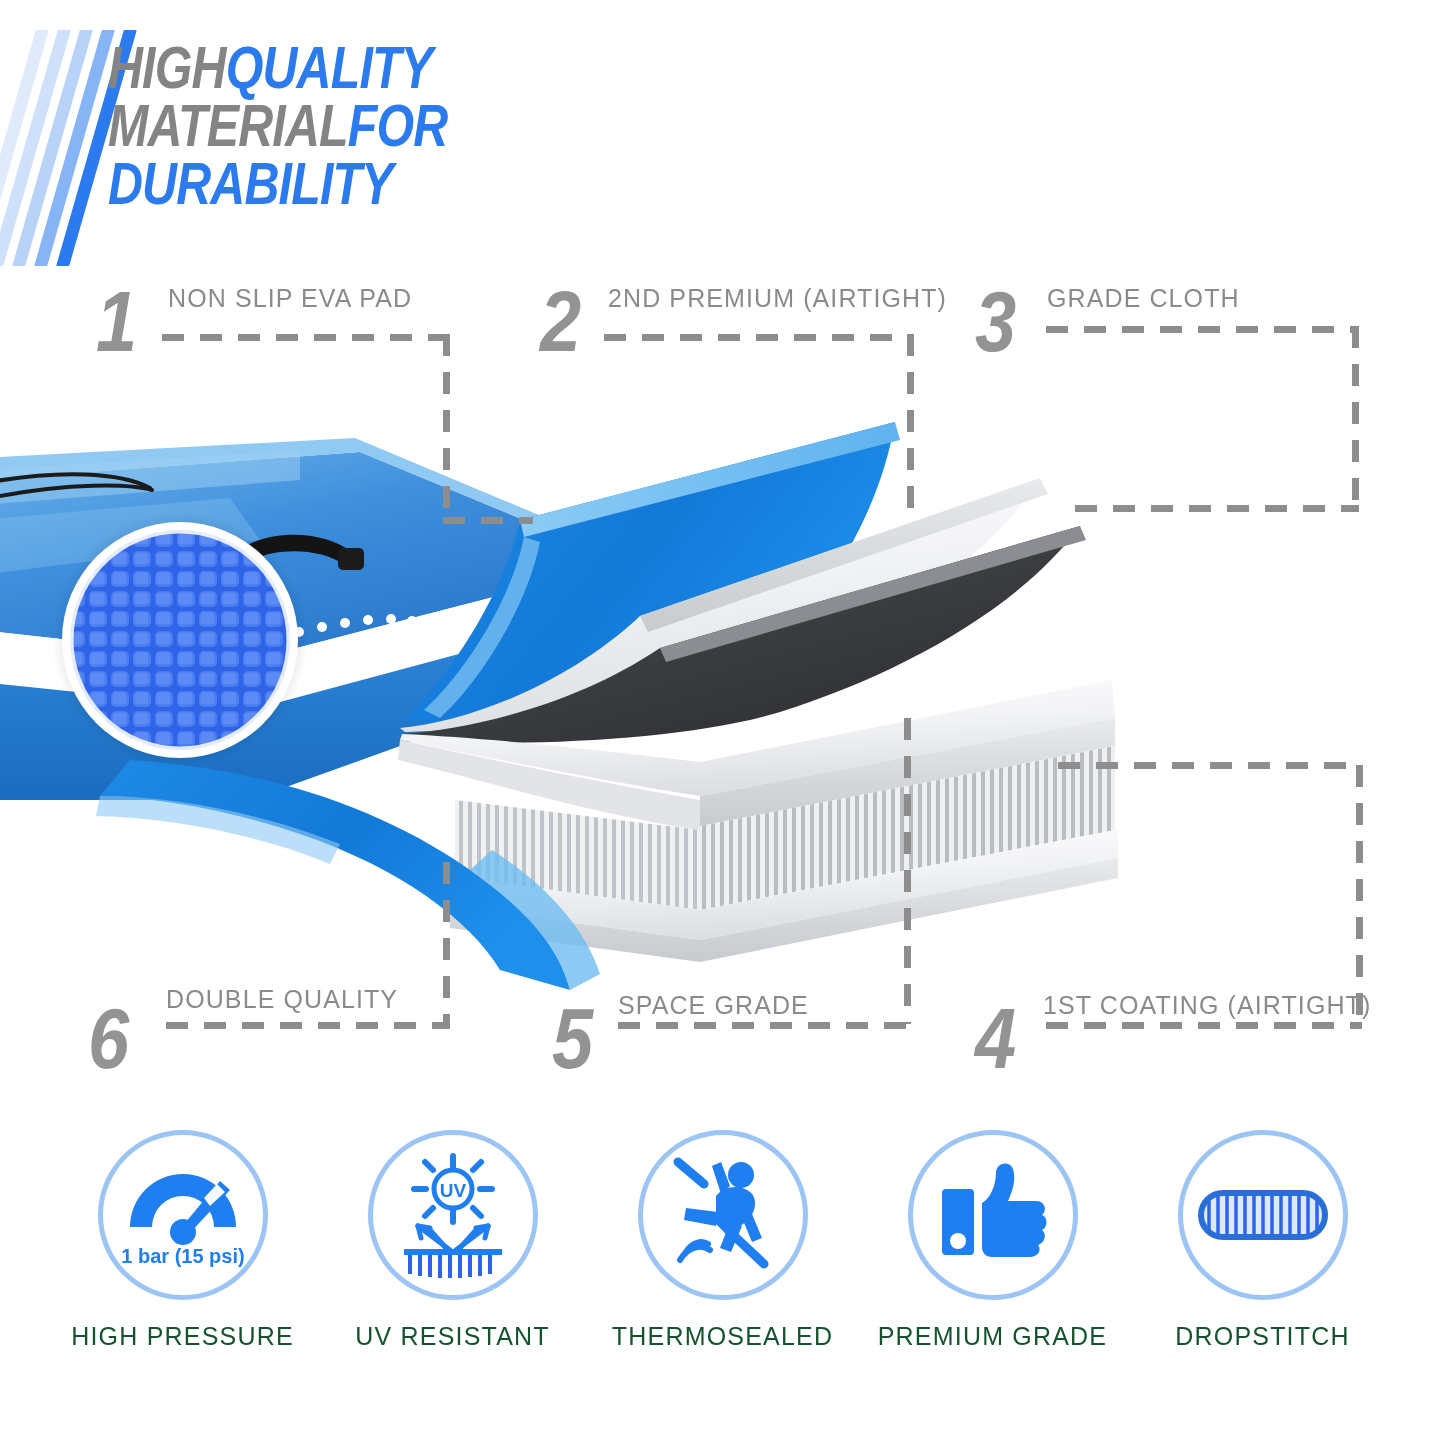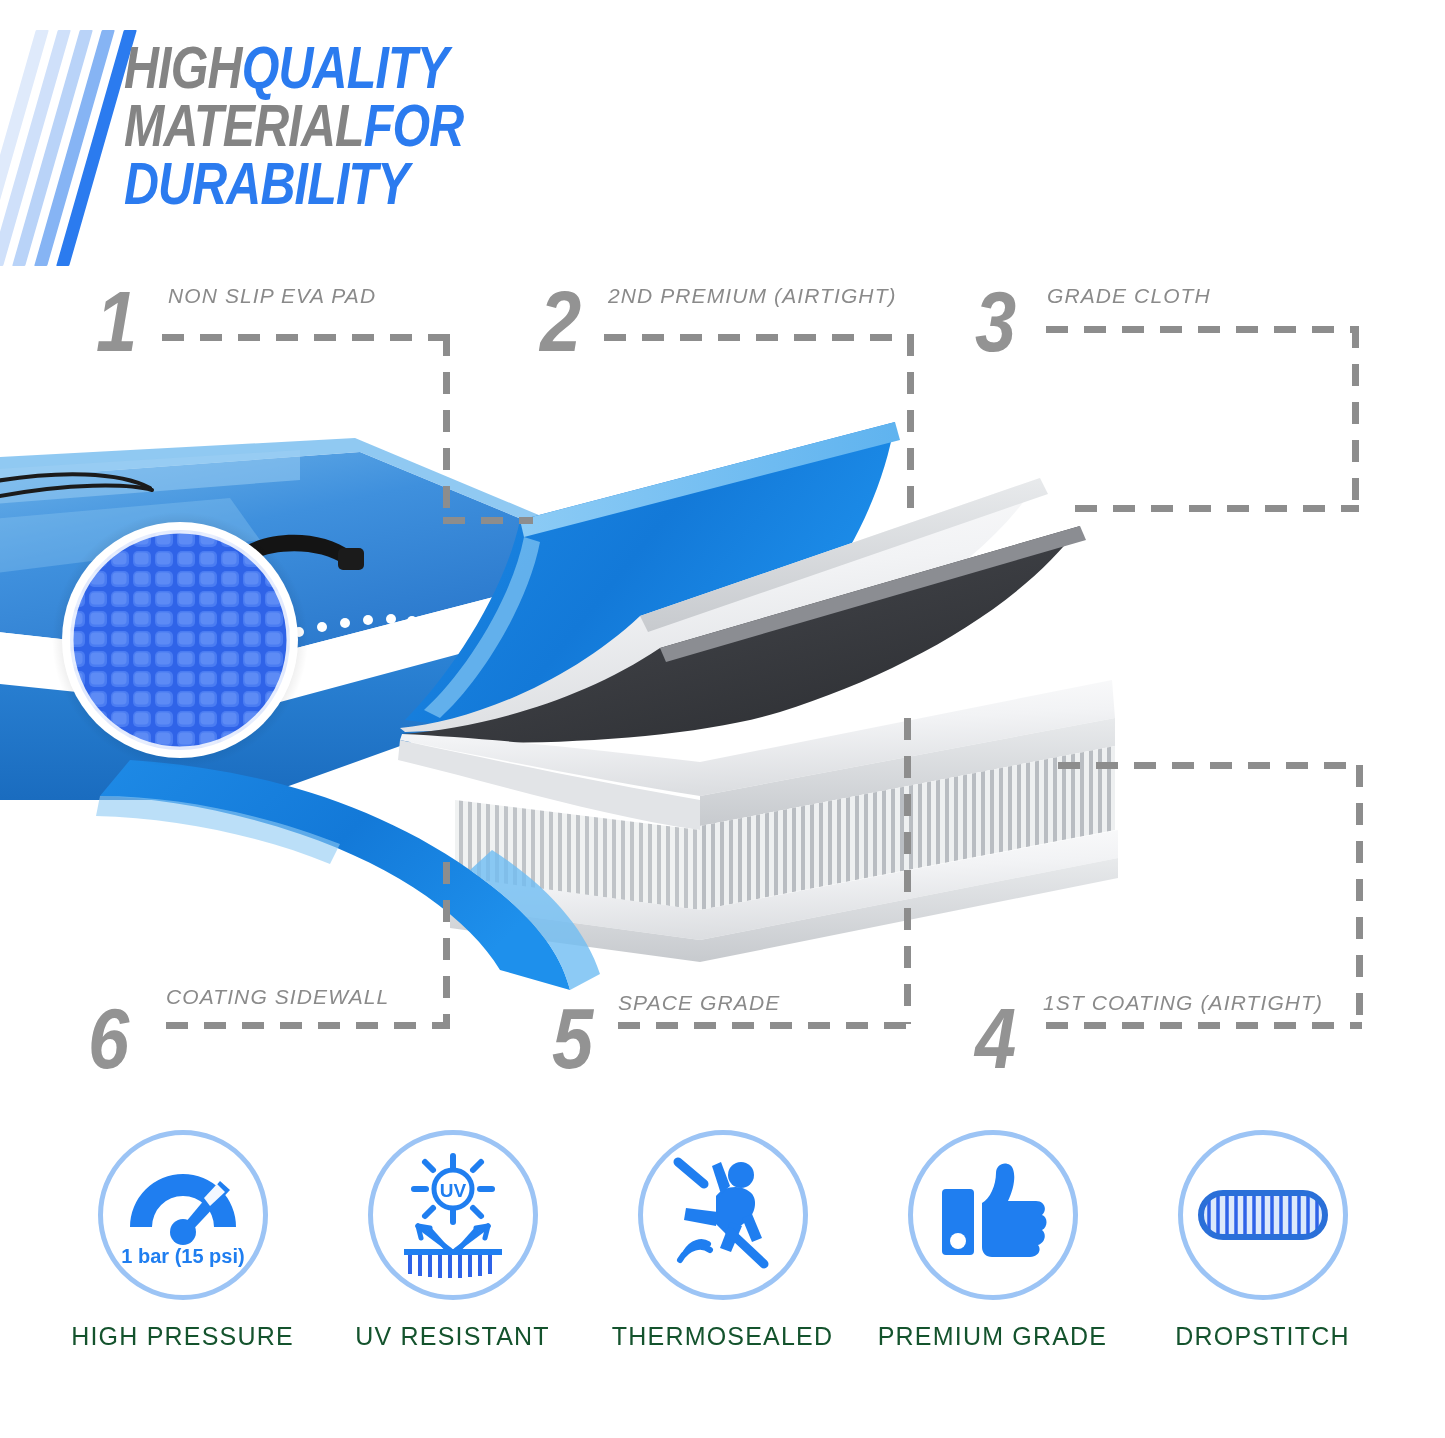--- a/index.html
+++ b/index.html
@@ -9,40 +9,40 @@
     font-family:"Liberation Sans", sans-serif;
     background:#ffffff;
   }
 
   
   #title-block { position:absolute; left:0; top:34px; width:620px; height:225px; }
   #title-slashes { position:absolute; left:0; top:0; width:120px; height:225px; }
   .slash { position:absolute; top:-4px; width:13px; height:236px;
            transform:skewX(-16deg); border-radius:1px; }
 
-  #title-lines { position:absolute; left:124px; top:6px; width:520px; }
+  #title-lines { position:absolute; left:108px; top:6px; width:520px; }
   .title-line { white-space:nowrap; line-height:0.98;
       font-family:"Liberation Sans", sans-serif;
       font-weight:bold; font-style:italic; font-size:59px;
       letter-spacing:-1px; transform:scaleX(0.82); transform-origin:left center; }
   .t-gray { color:#848484; }
   .t-blue { color:#2B7BEF; }
 
   
   .callout { position:absolute; }
   .callout .num {
       position:absolute; left:0; top:0;
       font-family:"Liberation Sans", sans-serif;
       font-weight:bold; font-style:italic; font-size:86px; color:#939393;
       line-height:1; transform:scaleX(0.86); transform-origin:left top;
   }
   .callout .lbl {
       position:absolute;
       font-family:"Liberation Sans", sans-serif;
-      font-style:italic; font-weight:500; font-size:21px;
+      font-weight:500; font-size:25px;
       letter-spacing:1.1px; color:#8a8a8a; white-space:nowrap;
   }
 
   
   .dash-h { position:absolute; height:7px;
       background-image:repeating-linear-gradient(to right,#8d8d8d 0 22px,transparent 22px 38px);
   }
   .dash-v { position:absolute; width:7px;
       background-image:repeating-linear-gradient(to bottom,#8d8d8d 0 22px,transparent 22px 38px);
   }
@@ -261,21 +261,21 @@
 
 <div class="callout" style="left:552px; top:985px; width:400px; height:100px;">
   <span class="num" style="top:10px;">5</span>
   <span class="lbl" style="left:66px; top:6px;">SPACE GRADE</span>
 </div>
 <div class="dash-h" style="left:618px; top:1022px; width:294px;"></div>
 <div class="dash-v" style="left:904px; top:718px; height:306px;"></div>
 
 <div class="callout" style="left:88px; top:985px; width:400px; height:100px;">
   <span class="num" style="top:10px;">6</span>
-  <span class="lbl" style="left:78px; top:0px;">COATING SIDEWALL</span>
+  <span class="lbl" style="left:78px; top:0px;">DOUBLE QUALITY</span>
 </div>
 <div class="dash-h" style="left:166px; top:1022px; width:284px;"></div>
 <div class="dash-v" style="left:443px; top:862px; height:162px;"></div>
 
 <div id="features">
 
   <div class="feature">
     <div class="feat-circle">
       <svg width="130" height="120" viewBox="0 0 130 120">
         <path d="M12,72 A53,53 0 0 1 118,72 L96,72 A31,31 0 0 0 34,72 Z" fill="#1f7ef0"></path>

